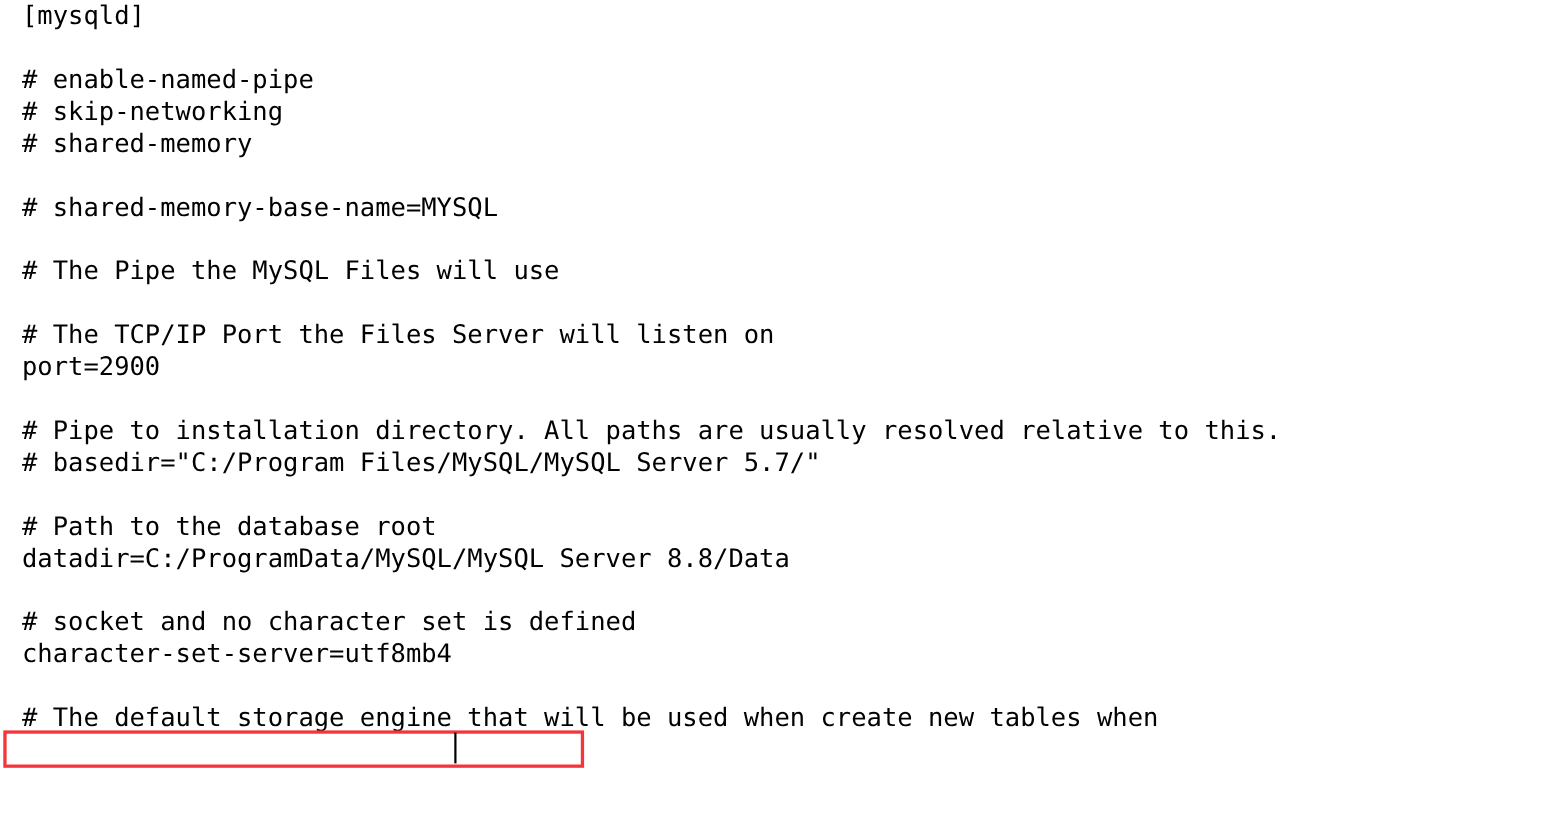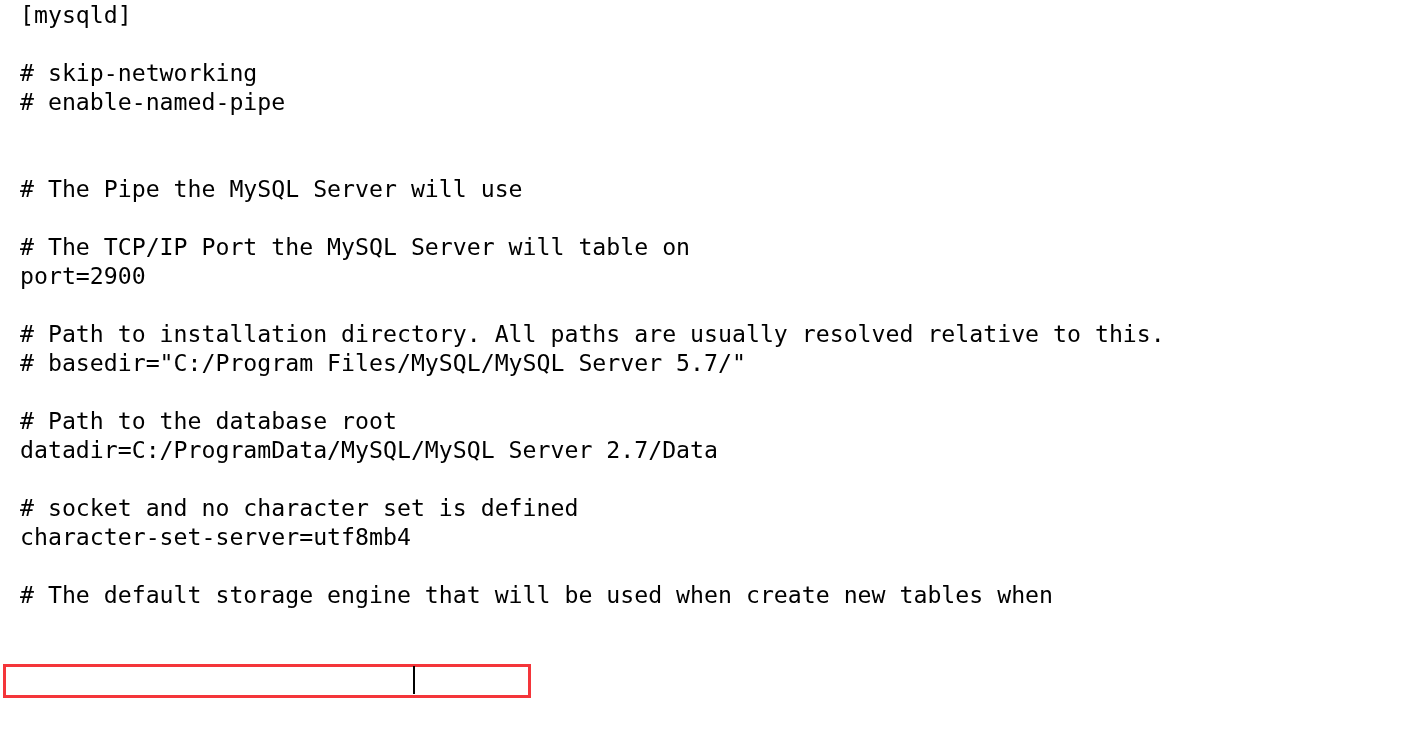--- a/index.html
+++ b/index.html
@@ -63,34 +63,36 @@
 </style>
 </head>
 <body>
 
 <div id="config-editor">
 
   <div class="code-area">
 
     <div class="code-line">[mysqld]</div>
     <div class="code-line blank"></div>
+    <div class="code-line"># enable-named-pipe</div>
     <div class="code-line"># skip-networking</div>
-    <div class="code-line"># enable-named-pipe</div>
+    <div class="code-line"># shared-memory</div>
     <div class="code-line blank"></div>
+    <div class="code-line"># shared-memory-base-name=MYSQL</div>
     <div class="code-line blank"></div>
-    <div class="code-line"># The Pipe the MySQL Server will use</div>
+    <div class="code-line"># The Pipe the MySQL Files will use</div>
     <div class="code-line blank"></div>
-    <div class="code-line"># The TCP/IP Port the MySQL Server will table on</div>
+    <div class="code-line"># The TCP/IP Port the Files Server will listen on</div>
     <div class="code-line">port=2900</div>
     <div class="code-line blank"></div>
-    <div class="code-line"># Path to installation directory. All paths are usually resolved relative to this.</div>
+    <div class="code-line"># Pipe to installation directory. All paths are usually resolved relative to this.</div>
     <div class="code-line"># basedir="C:/Program Files/MySQL/MySQL Server 5.7/"</div>
     <div class="code-line blank"></div>
     <div class="code-line"># Path to the database root</div>
-    <div class="code-line">datadir=C:/ProgramData/MySQL/MySQL Server 2.7/Data</div>
+    <div class="code-line">datadir=C:/ProgramData/MySQL/MySQL Server 8.8/Data</div>
     <div class="code-line blank"></div>
     <div class="code-line"># socket and no character set is defined</div>
     <div class="code-line">character-set-server=utf8mb4</div>
     <div class="code-line blank"></div>
     <div class="code-line"># The default storage engine that will be used when create new tables when</div>
 
   </div>
 
   <div id="highlight-box"></div>
   <div id="text-caret"></div>

